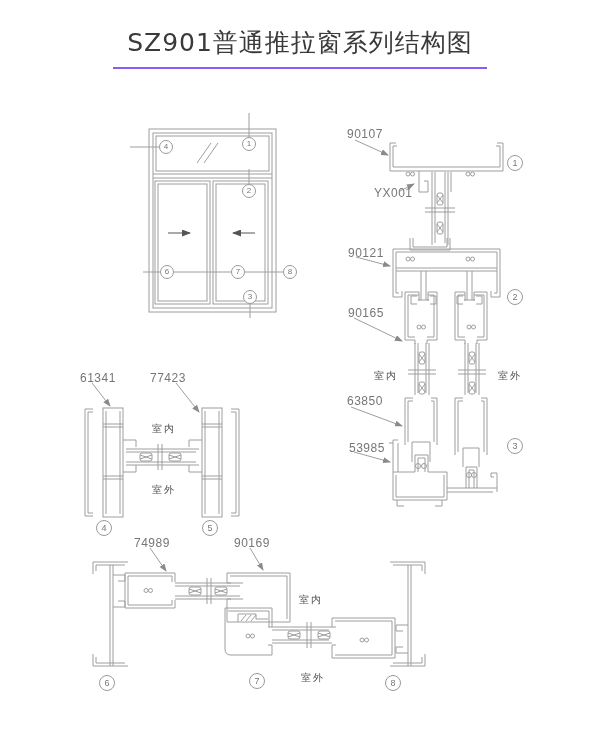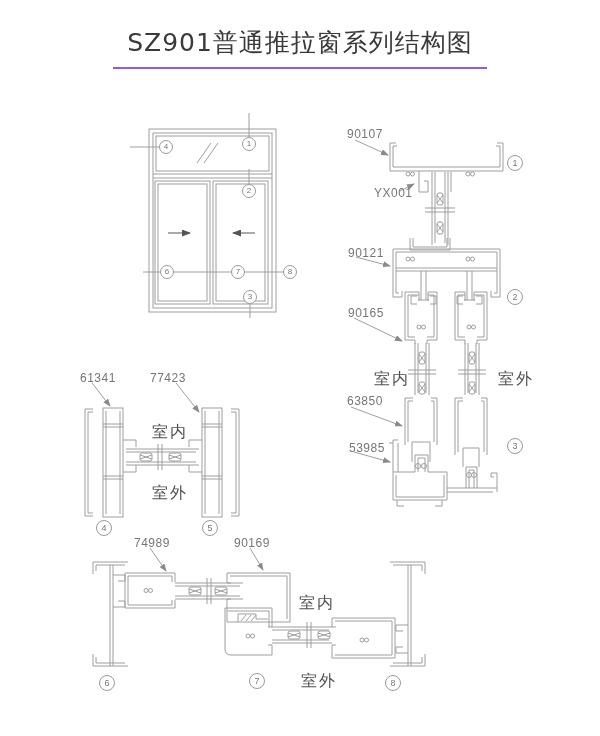--- a/index.html
+++ b/index.html
@@ -4,21 +4,21 @@
 <style>
   html,body{margin:0;padding:0;background:#fff;}
   #page{position:relative;width:600px;height:736px;background:#ffffff;overflow:hidden;
         font-family:"Liberation Sans",sans-serif;}
   #title{position:absolute;left:113px;top:26px;width:374px;text-align:center;
          font-size:25px;letter-spacing:1px;color:#3a3a3a;
          font-family:"DejaVu Sans",sans-serif;
          padding-bottom:8px;border-bottom:2px solid #8b5cf6;}
   .drw{position:absolute;}
   .lbl{position:absolute;font-size:12px;letter-spacing:.5px;color:#767676;white-space:nowrap;}
-  .cjk{position:absolute;font-size:16px;letter-spacing:2px;color:#4f4f4f;white-space:nowrap;
+  .cjk{position:absolute;font-size:10px;letter-spacing:2px;color:#4f4f4f;white-space:nowrap;
        font-family:"DejaVu Sans",sans-serif;}
   .co{position:absolute;width:12px;height:12px;border:1px solid #9a9a9a;border-radius:50%;
       font-size:8px;line-height:12px;text-align:center;color:#777;background:#fff;}
   .co2{position:absolute;width:14px;height:14px;border:1px solid #9a9a9a;border-radius:50%;
       font-size:9px;line-height:14px;text-align:center;color:#777;background:#fff;}
   svg{stroke:#9e9e9e;fill:none;stroke-width:1;}
   .dk{stroke:#555;}
 </style>
 </head>
 <body>

